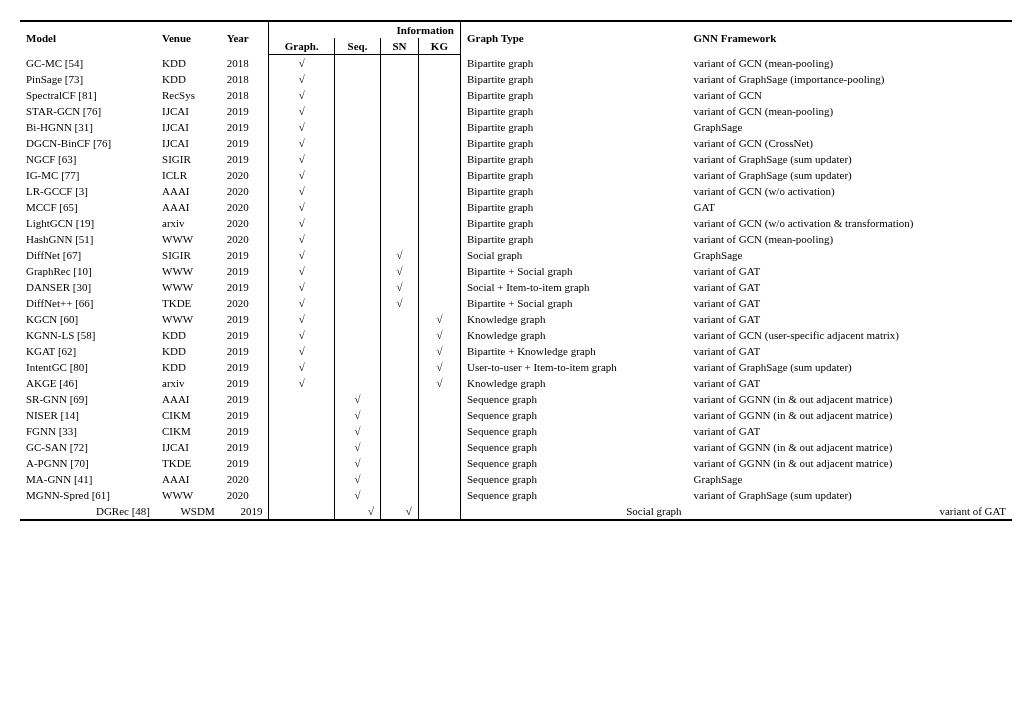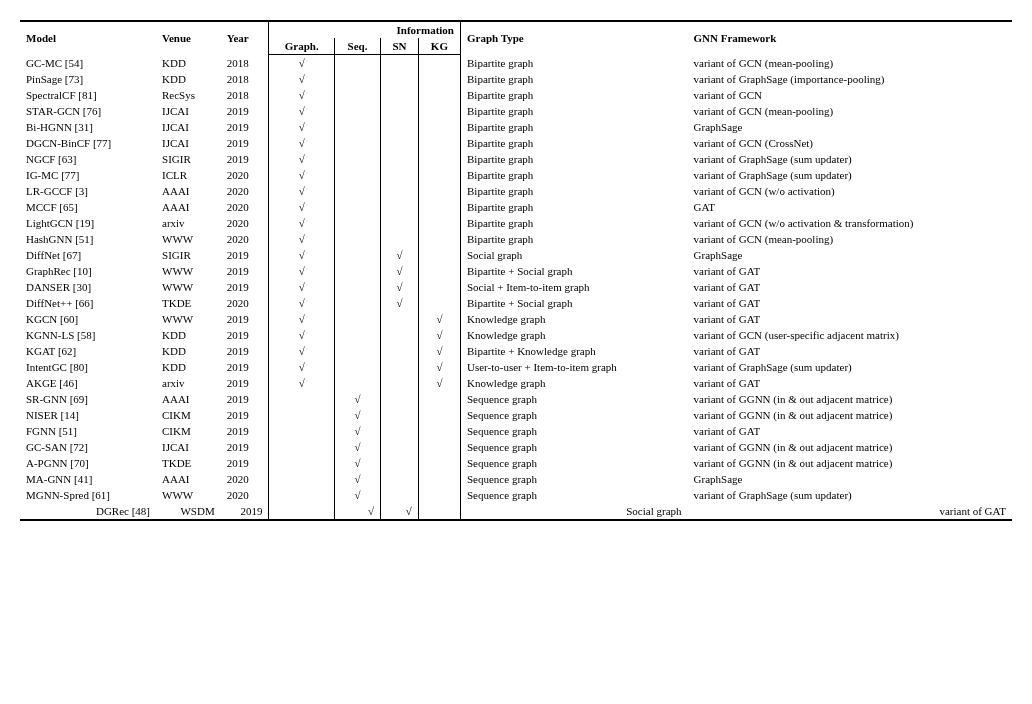--- a/index.html
+++ b/index.html
@@ -117,21 +117,21 @@
           <td>IJCAI</td>
           <td>2019</td>
           <td class="center info-group">√</td>
           <td class="center info-group"></td>
           <td class="center info-group"></td>
           <td class="center info-group"></td>
           <td>Bipartite graph</td>
           <td>GraphSage</td>
         </tr>
         <tr>
-          <td>DGCN-BinCF [77]</td>
+          <td>DGCN-BinCF [76]</td>
           <td>IJCAI</td>
           <td>2019</td>
           <td class="center info-group">√</td>
           <td class="center info-group"></td>
           <td class="center info-group"></td>
           <td class="center info-group"></td>
           <td>Bipartite graph</td>
           <td>variant of GCN (CrossNet)</td>
         </tr>
         <tr>
@@ -315,21 +315,21 @@
           <td>CIKM</td>
           <td>2019</td>
           <td class="center info-group"></td>
           <td class="center info-group">√</td>
           <td class="center info-group"></td>
           <td class="center info-group"></td>
           <td>Sequence graph</td>
           <td>variant of GGNN (in &amp; out adjacent matrice)</td>
         </tr>
         <tr>
-          <td>FGNN [51]</td>
+          <td>FGNN [33]</td>
           <td>CIKM</td>
           <td>2019</td>
           <td class="center info-group"></td>
           <td class="center info-group">√</td>
           <td class="center info-group"></td>
           <td class="center info-group"></td>
           <td>Sequence graph</td>
           <td>variant of GAT</td>
         </tr>
         <tr>

